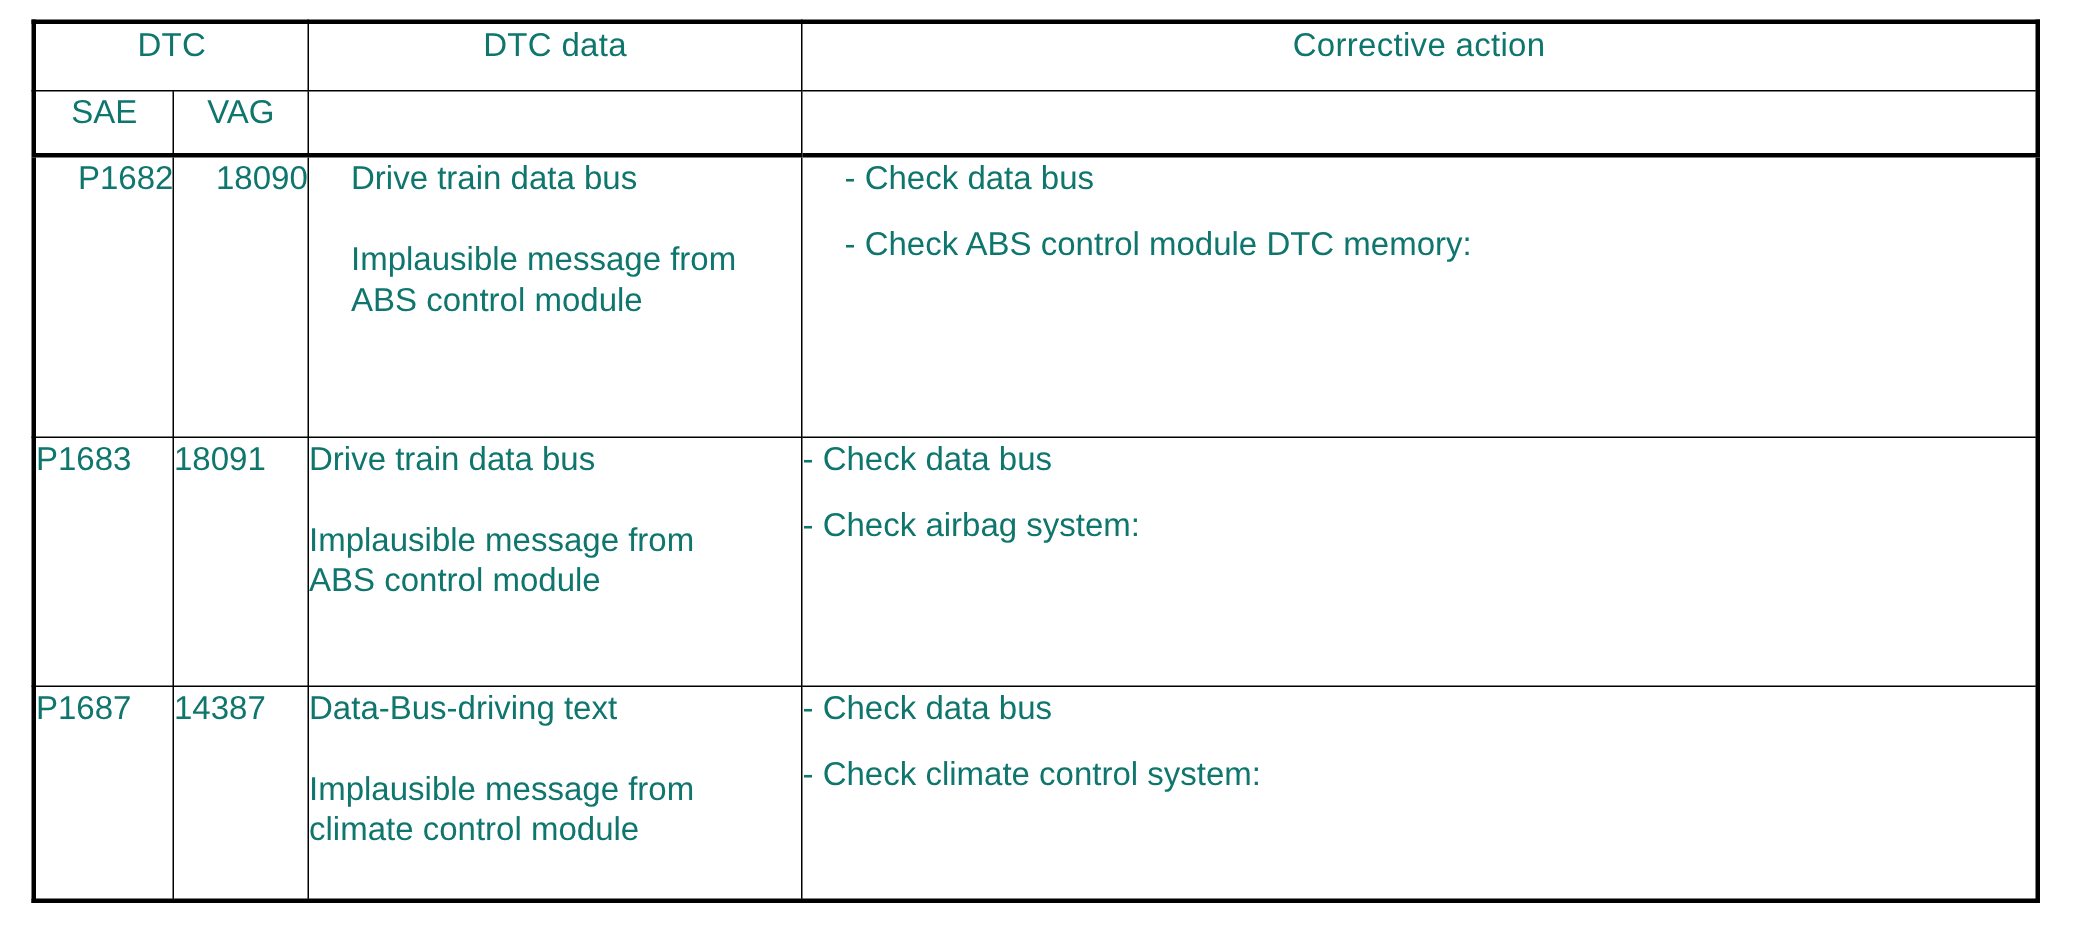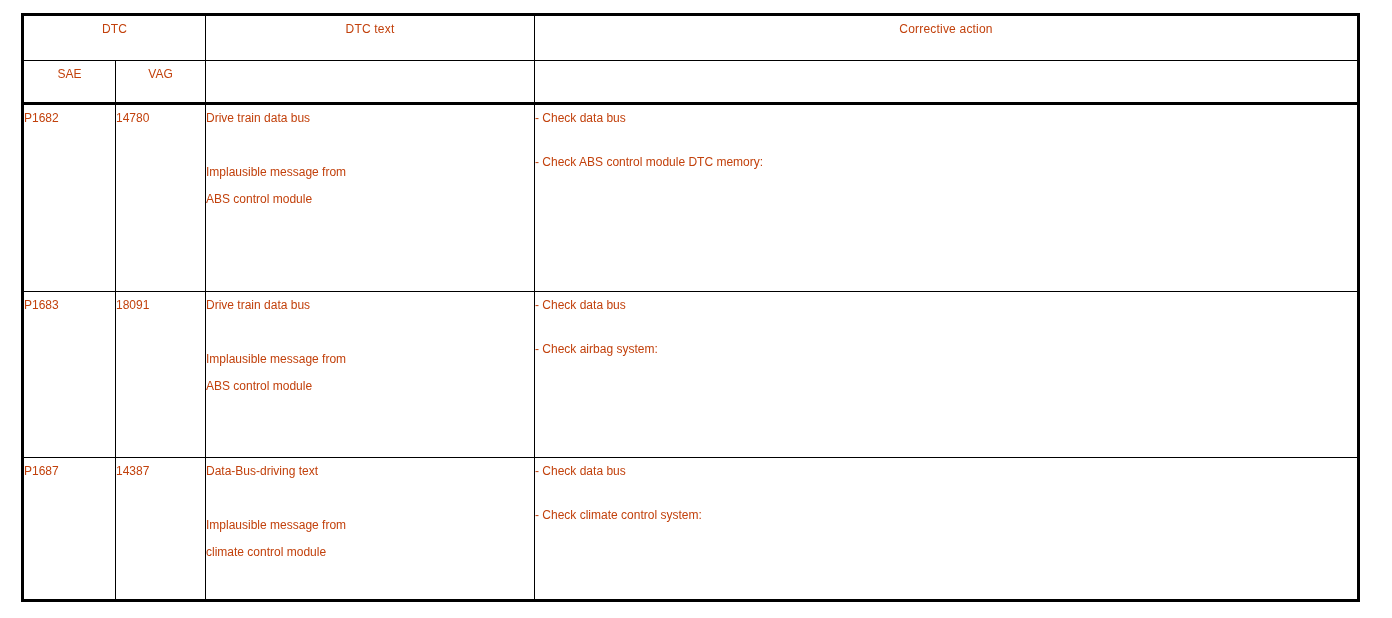--- a/index.html
+++ b/index.html
@@ -30,23 +30,23 @@
     table-layout: fixed;
     background: #ffffff;
   }
 
   table.dtc-table td,
   table.dtc-table th {
     border: 1.5px solid #000000;
     padding: 0;
     vertical-align: top;
     font-weight: normal;
-    font-size: 12px;
+    font-size: 22px;
     line-height: 27px;
-    color: #c2410c;
+    color: #0f766e;
   }
 
   
   table.dtc-table {
     border: 3px solid #000000;
   }
 
   
   col.c-sae  { width: 93px; }
   col.c-vag  { width: 90px; }
@@ -96,56 +96,56 @@
   .line-main { margin: 0; }
   .line-gap  { height: 27px; }
 
   .desc-block { margin: 0; }
   .desc-block .l { display: block; white-space: nowrap; }
 
   .action-item { margin: 0 0 17px 0; white-space: nowrap; }
   .action-item:last-child { margin-bottom: 0; }
 
   
-  tr.row-1 > td { height: 186px; }
+  tr.row-1 > td { height: 186px; padding-left: 28px; }
   tr.row-2 > td { height: 165px; }
   tr.row-3 > td { height: 141px; margin-left: 16px; }
 </style>
 </head>
 <body>
 
 <div class="sheet">
 
   <table class="dtc-table">
     <colgroup>
       <col class="c-sae">
       <col class="c-vag">
       <col class="c-text">
       <col class="c-corr">
     </colgroup>
 
     <thead>
       <tr>
         <th class="hdr-main" colspan="2">DTC</th>
-        <th class="hdr-main">DTC text</th>
+        <th class="hdr-main">DTC data</th>
         <th class="hdr-main">Corrective action</th>
       </tr>
       <tr class="subhead-row">
         <th class="hdr-sub">SAE</th>
         <th class="hdr-sub">VAG</th>
         <th class="hdr-blank"></th>
         <th class="hdr-blank"></th>
       </tr>
     </thead>
 
     <tbody>
 
       <tr class="row-1">
         <td class="cell-sae">P1682</td>
-        <td class="cell-vag">14780</td>
+        <td class="cell-vag">18090</td>
         <td class="cell-text">
           <div class="line-main">Drive train data bus</div>
           <div class="line-gap"></div>
           <div class="desc-block">
             <span class="l">Implausible message from</span>
             <span class="l">ABS control module</span>
           </div>
         </td>
         <td class="cell-corr">
           <div class="action-item">- Check data bus</div>

